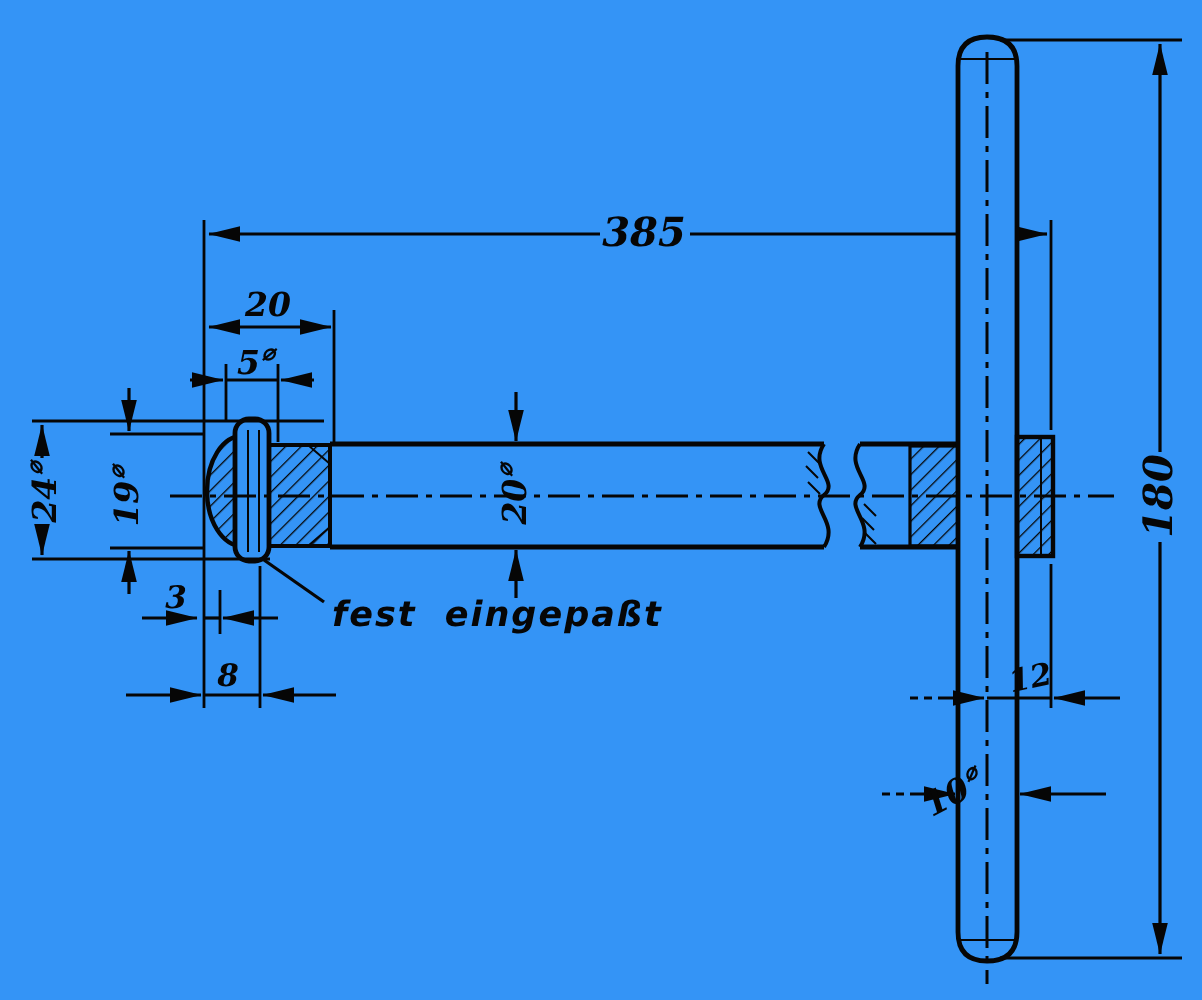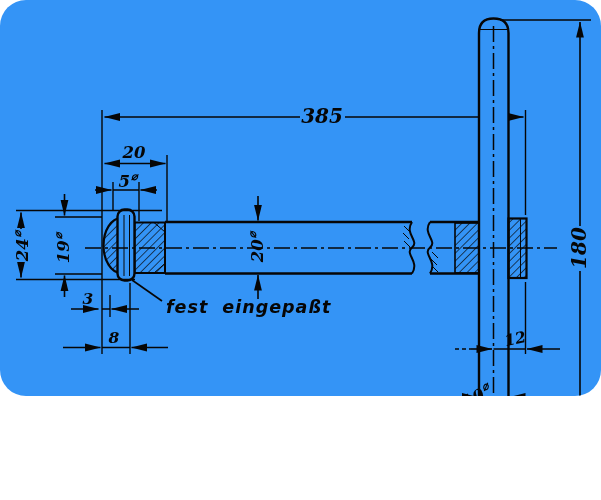--- a/index.html
+++ b/index.html
@@ -1,16 +1,16 @@
 <!DOCTYPE html>
 <html><head>
 <meta charset="utf-8">
 <style>
   html,body { margin:0; padding:0; }
-  .stage { width:601px; height:396px; position:relative; overflow:hidden;border-radius:26px; }
+  .stage { width:601px; height:500px; position:relative; overflow:hidden; }
   svg { display:block; }
   .num  { font-family:"DejaVu Serif", serif; font-style:italic; font-weight:700; fill:#060606; }
   .f20  { font-size:20px; }
   .f16  { font-size:16.5px; }
   .f15  { font-size:15.5px; }
   .dia  { font-size:11px; }
   .note { font-family:"DejaVu Sans", sans-serif; font-style:italic; font-weight:600;
           font-size:17.5px; letter-spacing:1px; word-spacing:7px; fill:#060606; }
   .outline   { stroke:#060606; stroke-width:2.4; fill:none; }
   .outline2  { stroke:#060606; stroke-width:2; fill:none; }

